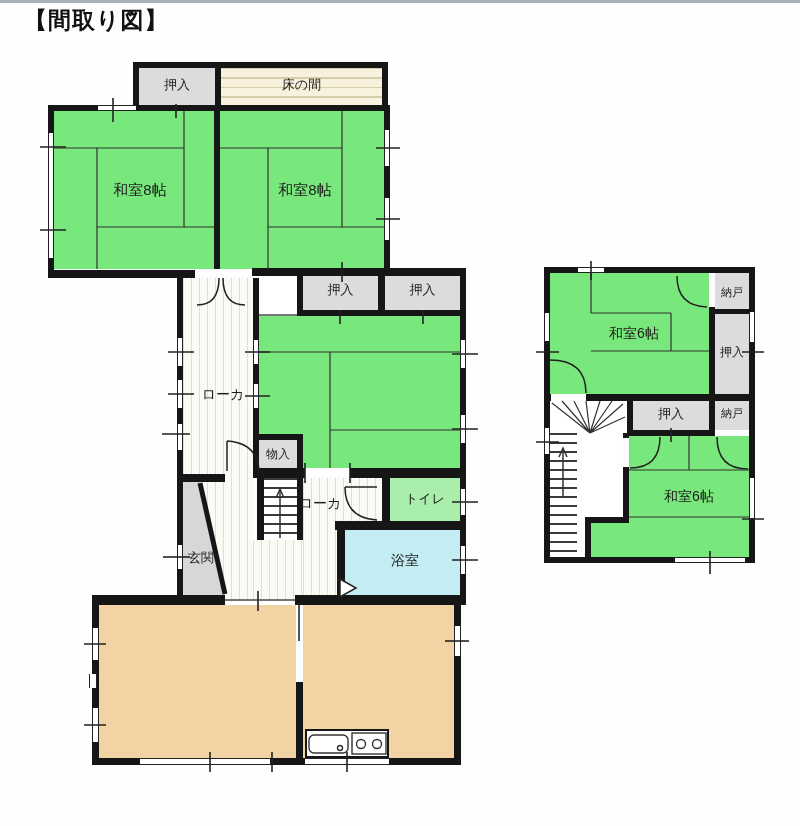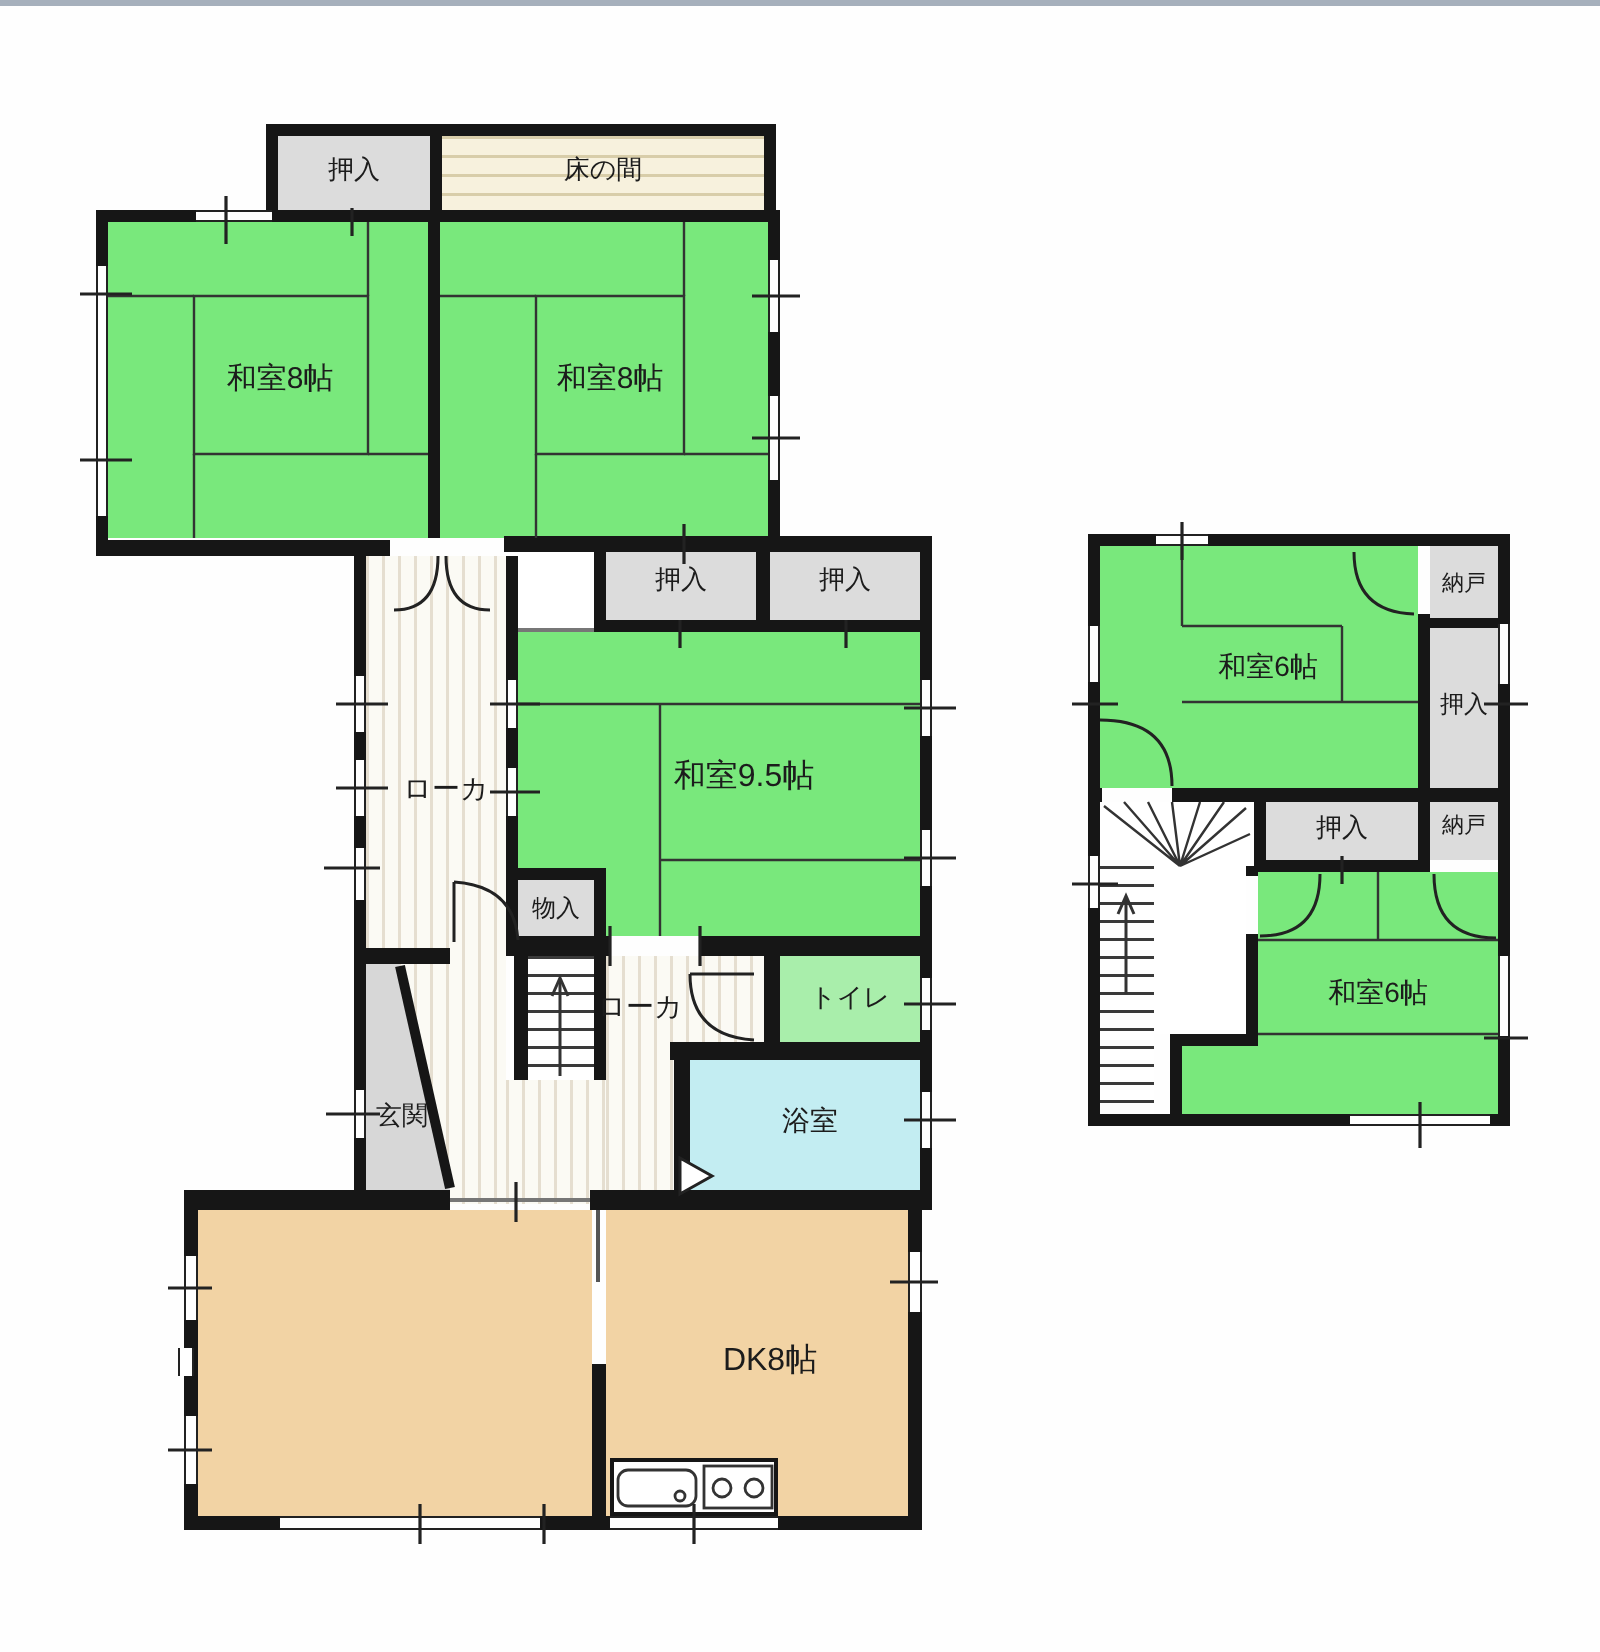--- a/index.html
+++ b/index.html
@@ -18,20 +18,21 @@
   .treads{background:repeating-linear-gradient(180deg,#3a3a3a 0 1.5px,#ffffff 1.5px 9px);}
   .toko{background:repeating-linear-gradient(180deg,#d8cda9 0 1.5px,#f7f1dd 1.5px 9.5px);}
   .genkan{clip-path:polygon(0 0,40% 0,100% 96%,100% 100%,0 100%);background:#d7d7d7;}
   svg.ov{position:absolute;left:0;top:0;pointer-events:none;}
 </style>
 </head>
 <body>
 
 <div id="stage">
   <div id="toprule"></div>
+  <div id="title" class="lbl" style="position:absolute">【間取り図】</div>
 
   <div class="room" style="left:139px;top:68px;width:76px;height:37px;background:#dcdcdc"></div>
   <div class="room toko" style="left:221px;top:68px;width:161px;height:37px"></div>
   <div class="room" style="left:54px;top:111px;width:330px;height:158px;background:#79e87c"></div>
   <div class="room" style="left:259px;top:276px;width:38px;height:40px;background:#fff"></div>
   <div class="room" style="left:303px;top:272px;width:75px;height:38px;background:#dcdcdc"></div>
   <div class="room" style="left:385px;top:272px;width:75px;height:38px;background:#dcdcdc"></div>
   <div class="room hall" style="left:183px;top:278px;width:70px;height:324px"></div>
   <div class="room" style="left:259px;top:316px;width:201px;height:152px;background:#79e87c"></div>
   <div class="thin" style="left:259px;top:314px;width:38px;height:2px"></div>
@@ -212,27 +213,25 @@
       <path d="M710 551 V574 M671 428 V442"></path>
     </g>
   </svg>
 
   <div class="lbl" style="left:139px;top:78px;width:76px;font-size:13px">押入</div>
   <div class="lbl" style="left:221px;top:78px;width:161px;font-size:13px">床の間</div>
   <div class="lbl" style="left:60px;top:182px;width:160px;font-size:15px">和室8帖</div>
   <div class="lbl" style="left:225px;top:182px;width:160px;font-size:15px">和室8帖</div>
   <div class="lbl" style="left:303px;top:283px;width:75px;font-size:13px">押入</div>
   <div class="lbl" style="left:385px;top:283px;width:75px;font-size:13px">押入</div>
-  <div class="lbl" style="left:282px;top:380px;width:180px;font-size:16px">和室9.5帖</div>
   <div class="lbl" style="left:185px;top:387px;width:76px;font-size:14px">ローカ</div>
   <div class="lbl" style="left:257px;top:448px;width:42px;font-size:12px">物入</div>
   <div class="lbl" style="left:288px;top:496px;width:64px;font-size:14px">ローカ</div>
   <div class="lbl" style="left:391px;top:492px;width:68px;font-size:13px">トイレ</div>
   <div class="lbl" style="left:375px;top:553px;width:60px;font-size:14px">浴室</div>
   <div class="lbl" style="left:181px;top:551px;width:40px;font-size:13px">玄関</div>
-  <div class="lbl" style="left:305px;top:672px;width:160px;font-size:16px">DK8帖</div>
   <div class="lbl" style="left:564px;top:326px;width:140px;font-size:14px">和室6帖</div>
   <div class="lbl" style="left:714px;top:286px;width:36px;font-size:11px">納戸</div>
   <div class="lbl" style="left:714px;top:346px;width:36px;font-size:12px">押入</div>
   <div class="lbl" style="left:635px;top:407px;width:72px;font-size:13px">押入</div>
   <div class="lbl" style="left:714px;top:407px;width:36px;font-size:11px">納戸</div>
   <div class="lbl" style="left:619px;top:489px;width:140px;font-size:14px">和室6帖</div>
 </div>
 
 </body></html>

